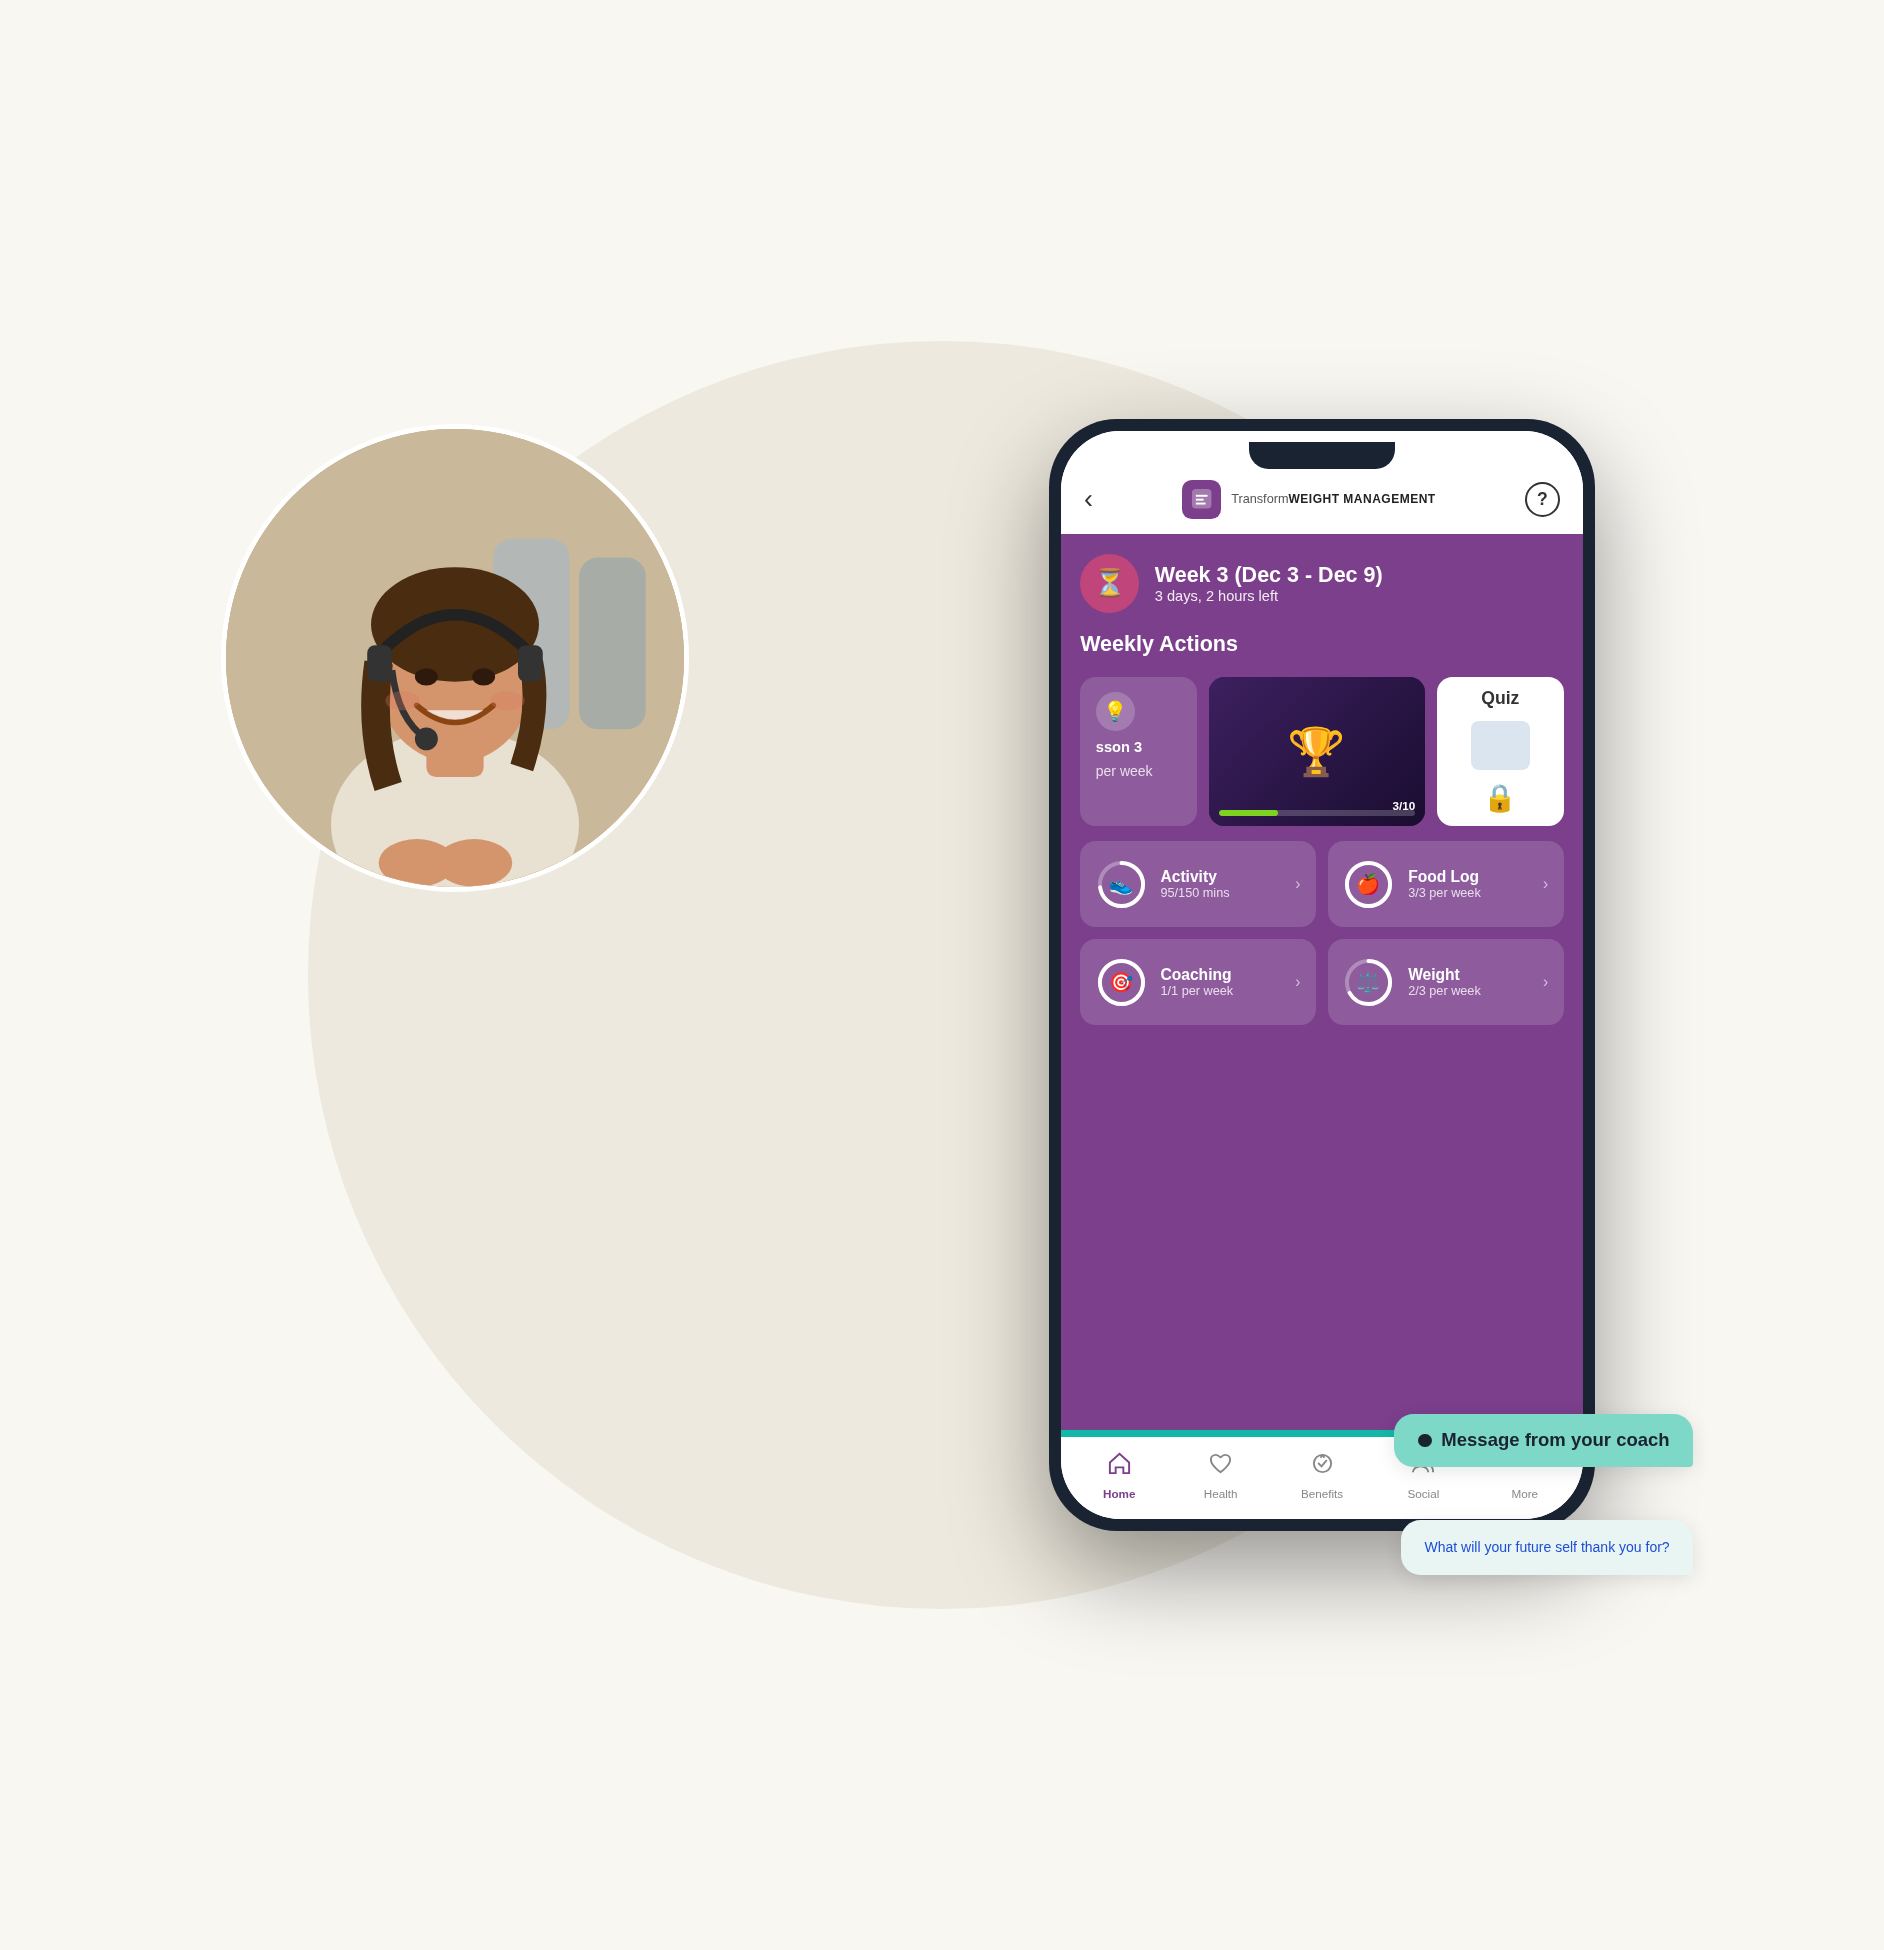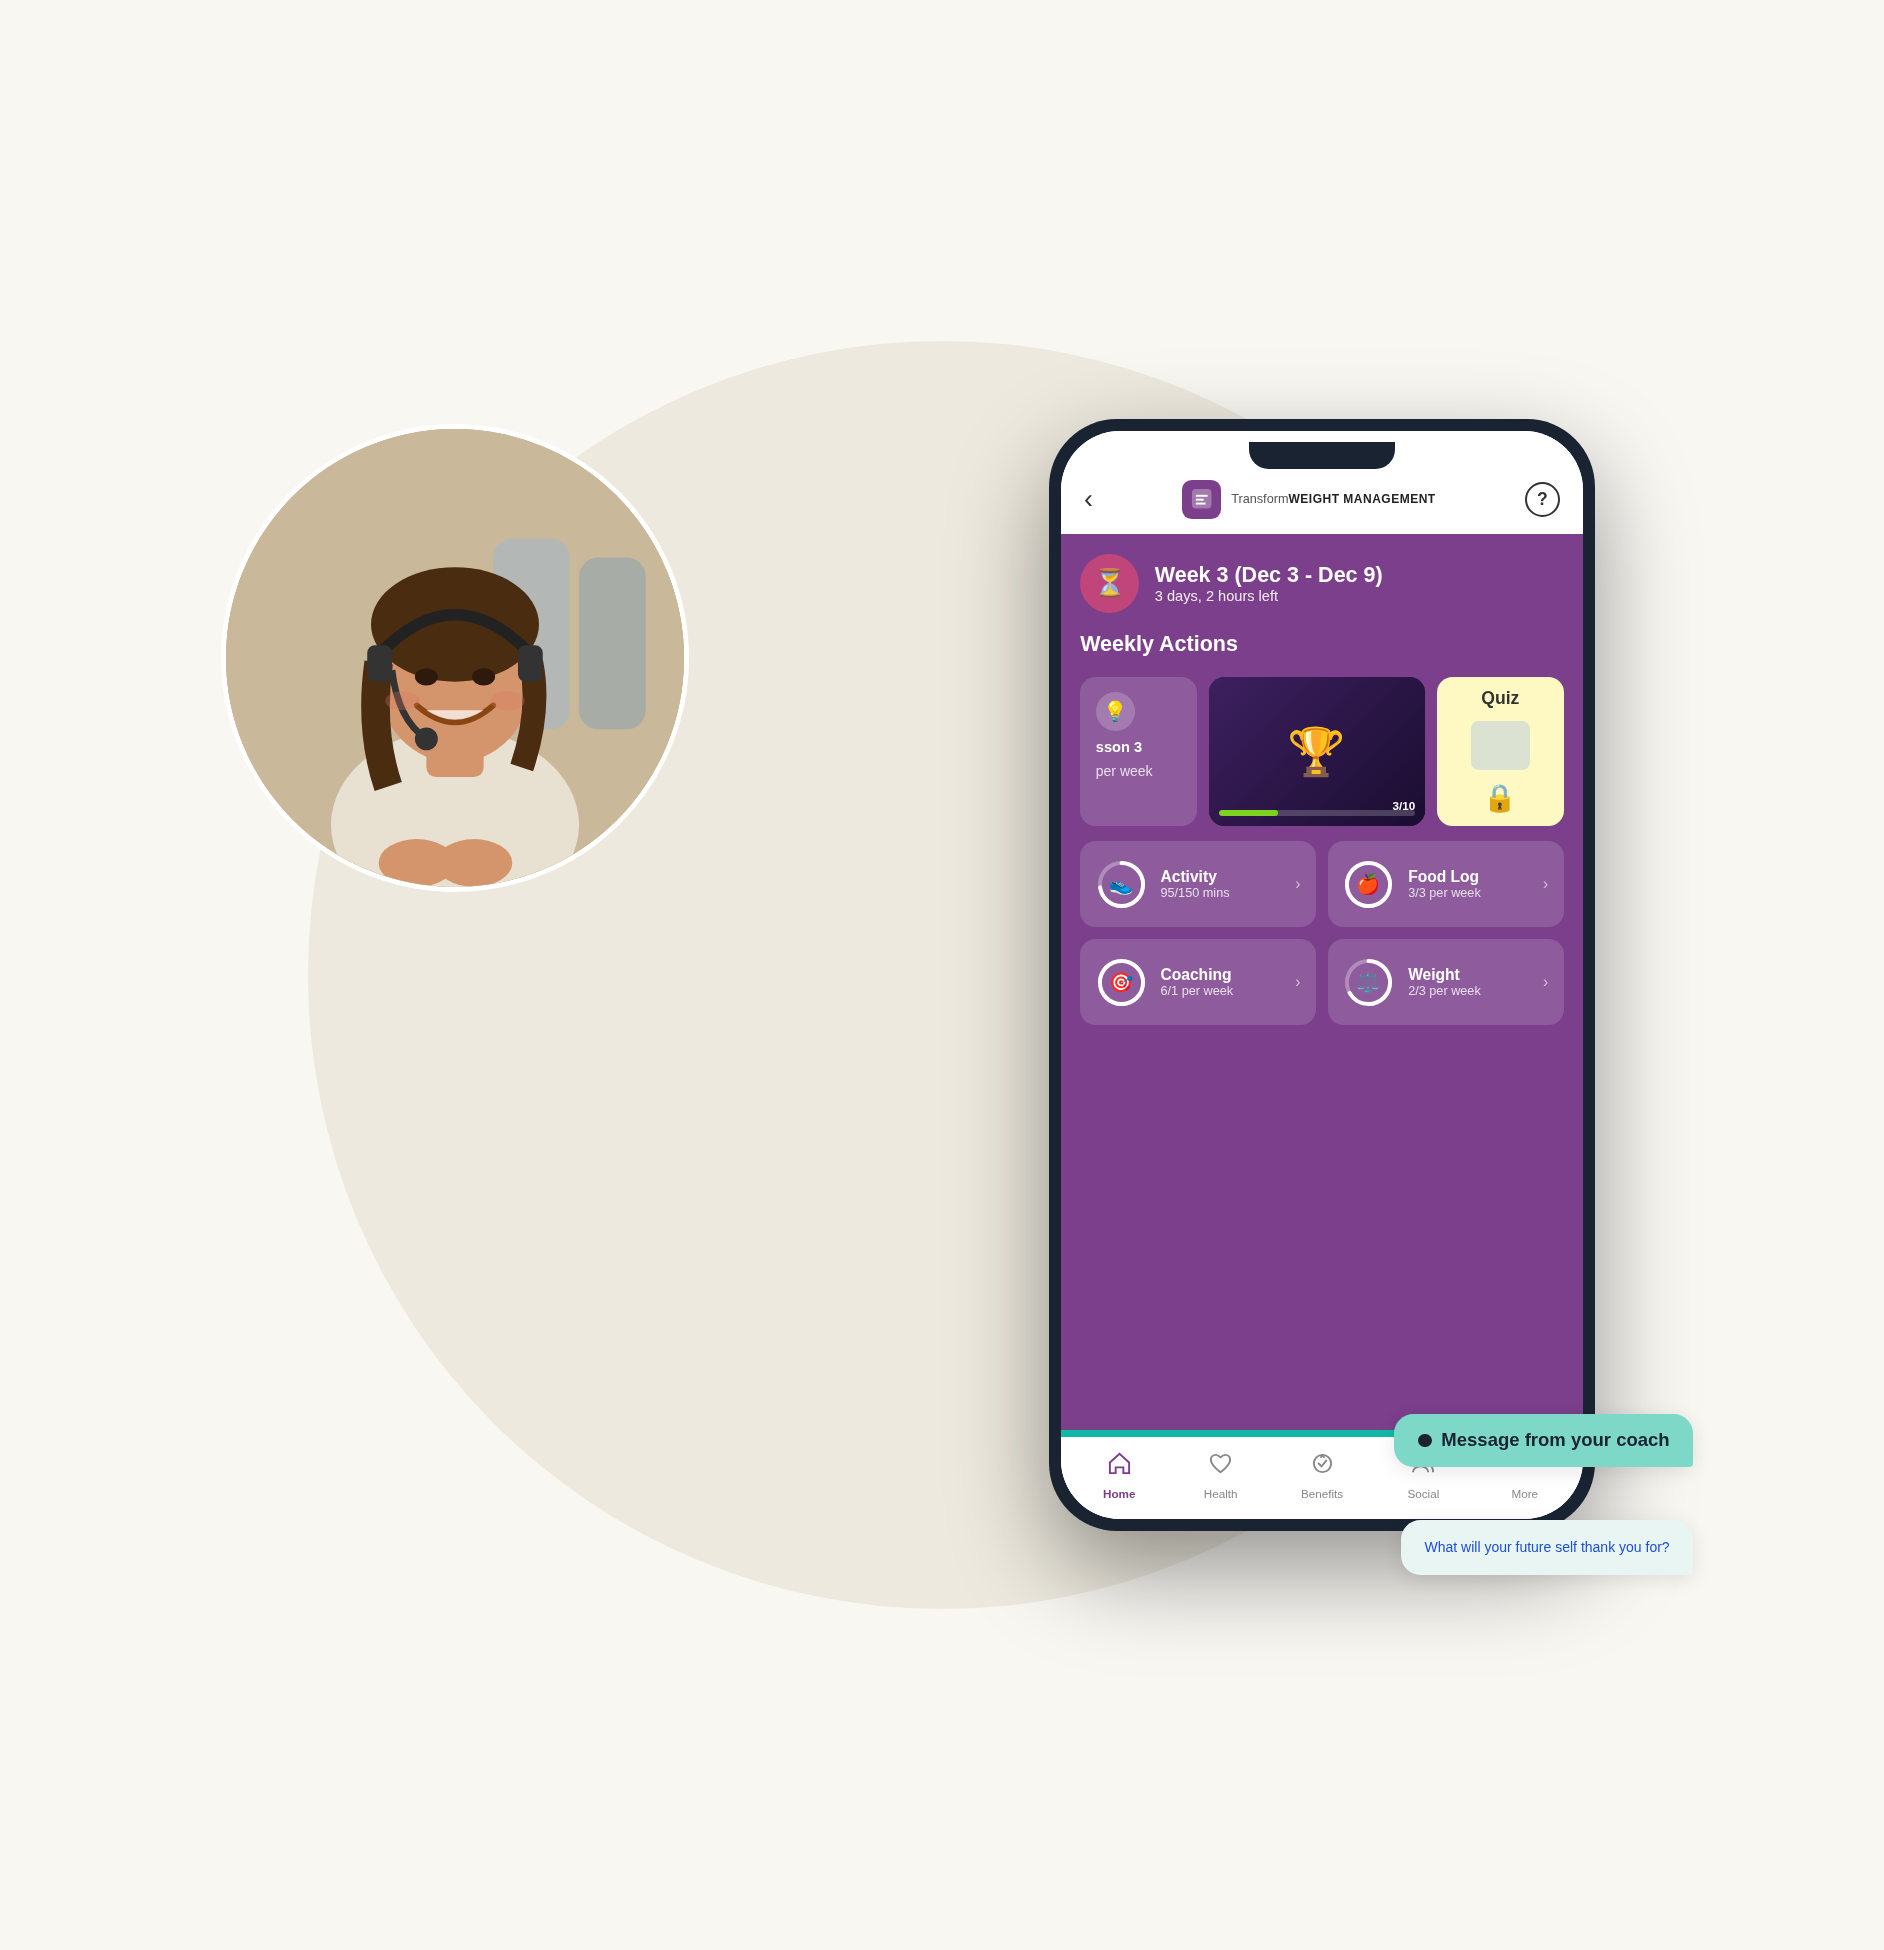--- a/index.html
+++ b/index.html
@@ -303,21 +303,21 @@
       height: 100%;
       background: #7ed321;
       border-radius: 2.9px;
       width: 30%;
     }
 
     .quiz-card {
       flex: 0 0 127px;
       border-radius: 15.6px;
       overflow: hidden;
-      background: #fef9c3;
+      background: #ffffff;
       display: flex;
       flex-direction: column;
       align-items: center;
       justify-content: space-between;
       gap: 11.7px;
       padding: 11.7px;
       position: relative;
     }
 
     .quiz-label {
@@ -630,21 +630,21 @@
           <div class="action-card">
             <div class="ring-icon">
               <svg viewBox="0 0 52 52">
                 <circle cx="26" cy="26" r="22" fill="none" stroke="rgba(255,255,255,0.3)" stroke-width="4"></circle>
                 <circle cx="26" cy="26" r="22" fill="none" stroke="white" stroke-width="4" stroke-dasharray="138 0" stroke-linecap="round"></circle>
               </svg>
               <span class="ring-icon-inner">🎯</span>
             </div>
             <div class="action-info">
               <div class="action-name">Coaching</div>
-              <div class="action-stat">6/1 per week</div>
+              <div class="action-stat">1/1 per week</div>
             </div>
             <span class="action-chevron">›</span>
           </div>
 
           <div class="action-card">
             <div class="ring-icon">
               <svg viewBox="0 0 52 52">
                 <circle cx="26" cy="26" r="22" fill="none" stroke="rgba(255,255,255,0.3)" stroke-width="4"></circle>
                 <circle cx="26" cy="26" r="22" fill="none" stroke="white" stroke-width="4" stroke-dasharray="92 46" stroke-linecap="round"></circle>
               </svg>

